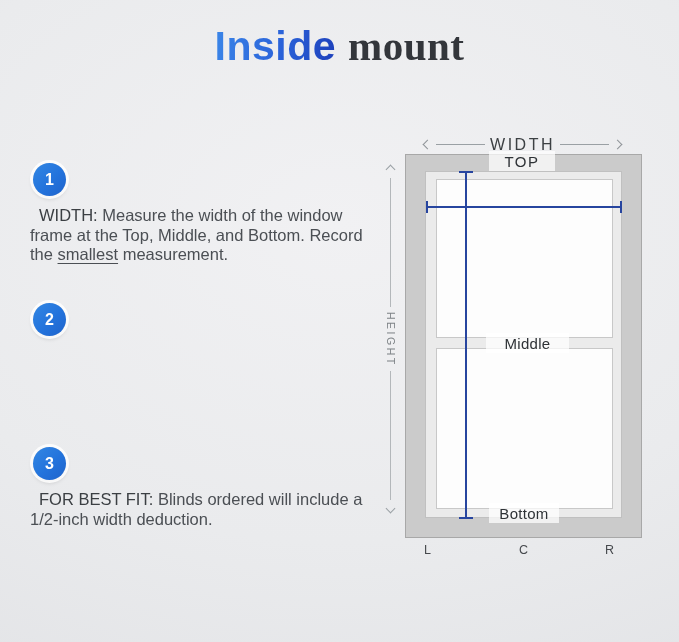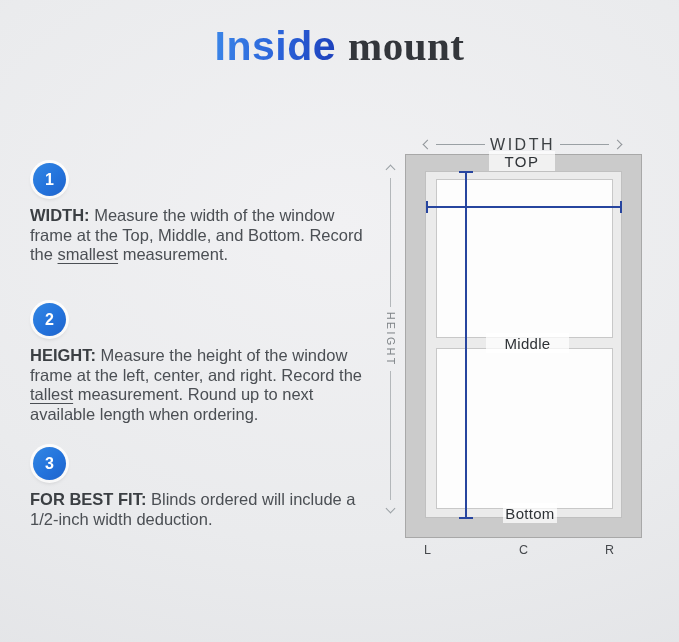--- a/index.html
+++ b/index.html
@@ -36,21 +36,21 @@
     background:linear-gradient(135deg,#3387e3 0%,var(--badge-blue,#2373dc) 55%,#1f63cb 100%);
     color:#fff;font-size:16px;font-weight:700;
     display:flex;align-items:center;justify-content:center;
     box-shadow:0 0 0 3px rgba(255,255,255,0.85), 0 2px 5px rgba(0,0,0,0.22);
     margin-left:3px;
   }
   .step-text{
     margin:10px 0 0 0;width:340px;
     font-size:16.5px;line-height:19.5px;color:var(--body-text,#4b4f54);
   }
-  .step-text strong{font-weight:700;color:#3b3f43;}
+  .step-text strong{font-weight:400;color:#3b3f43;margin-left:9px;}
   .step-text u{text-decoration:underline;text-underline-offset:2.5px;}
   
   .win-outer{
     position:absolute;left:405px;top:154px;width:237px;height:384px;
     background:var(--frame-gray,#cbcbcb);border:1px solid #a8a8a8;box-sizing:border-box;
   }
   .win-inner{
     position:absolute;left:19px;top:16px;width:197px;height:347px;
     background:#ebebeb;border:1px solid #c0c0c0;box-sizing:border-box;
   }
@@ -60,21 +60,21 @@
   }
   .pane-top{top:7px;height:159px;}
   .pane-bottom{top:176px;height:161px;}
   .chip{
     position:absolute;background:rgba(255,255,255,0.72);
     display:flex;align-items:center;justify-content:center;
     font-size:15px;font-weight:500;color:#2e3236;
   }
   .chip-top{left:489px;top:151px;width:66px;height:20px;letter-spacing:1.5px;}
   .chip-middle{left:486px;top:333px;width:83px;height:20px;letter-spacing:0.3px;}
-  .chip-bottom{left:503px;top:503px;width:54px;height:20px;letter-spacing:0.3px;}
+  .chip-bottom{left:489px;top:503px;width:70px;height:20px;letter-spacing:0.3px;}
   
   .measure-v{position:absolute;left:459px;top:171px;width:14px;height:348px;}
   .measure-v .bar{position:absolute;left:50%;transform:translateX(-50%);width:2px;top:2px;bottom:2px;background:var(--measure-navy,#27459f);}
   .measure-v .tick-top,.measure-v .tick-bottom{position:absolute;left:0;width:14px;height:2px;background:var(--measure-navy,#27459f);}
   .measure-v .tick-top{top:0;}
   .measure-v .tick-bottom{bottom:0;}
   .measure-h{position:absolute;left:426px;top:201px;width:196px;height:12px;}
   .measure-h .bar{position:absolute;top:50%;transform:translateY(-50%);height:2px;left:1px;right:1px;background:var(--measure-navy,#27459f);}
   .measure-h .tick-left,.measure-h .tick-right{position:absolute;top:0;width:2px;height:12px;background:var(--measure-navy,#27459f);}
   .measure-h .tick-left{left:0;}
@@ -120,21 +120,20 @@
     </div>
   </header>
 
   <section>
     <div class="step step-1">
       <div class="badge">1</div>
       <p class="step-text"><strong>WIDTH:</strong><span> Measure the width of the window frame at the Top, Middle, and Bottom. Record the </span><u>smallest</u><span> measurement.</span></p>
     </div>
     <div class="step step-2">
       <div class="badge">2</div>
-      <p class="step-text"><strong>HEIGHT:</strong><span> Measure the height of the window frame at the left, center, and right. Record the </span><u>tallest</u><span> measurement. Round up to next available length when ordering.</span></p>
     </div>
     <div class="step step-3">
       <div class="badge">3</div>
       <p class="step-text"><strong>FOR BEST FIT:</strong><span> Blinds ordered will include a 1/2-inch width deduction.</span></p>
     </div>
   </section>
 
   <section>
 
     <div class="dim-w">

